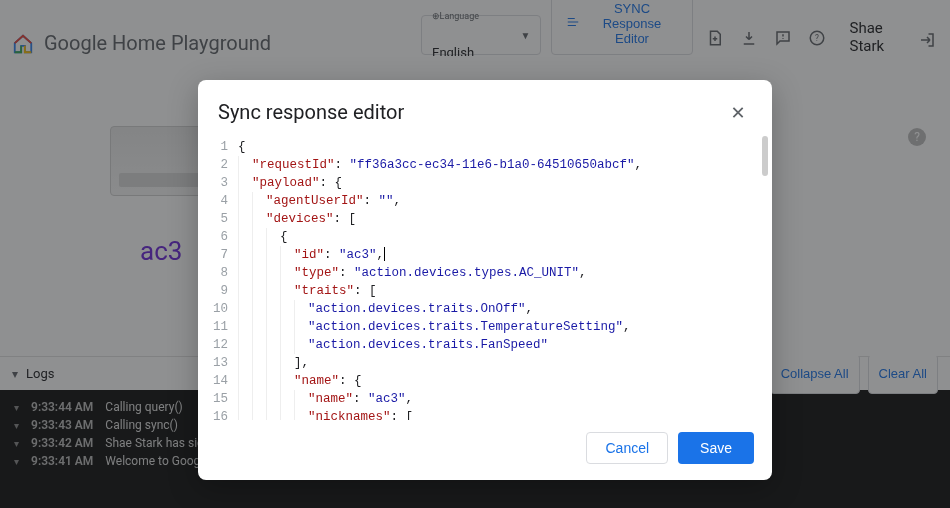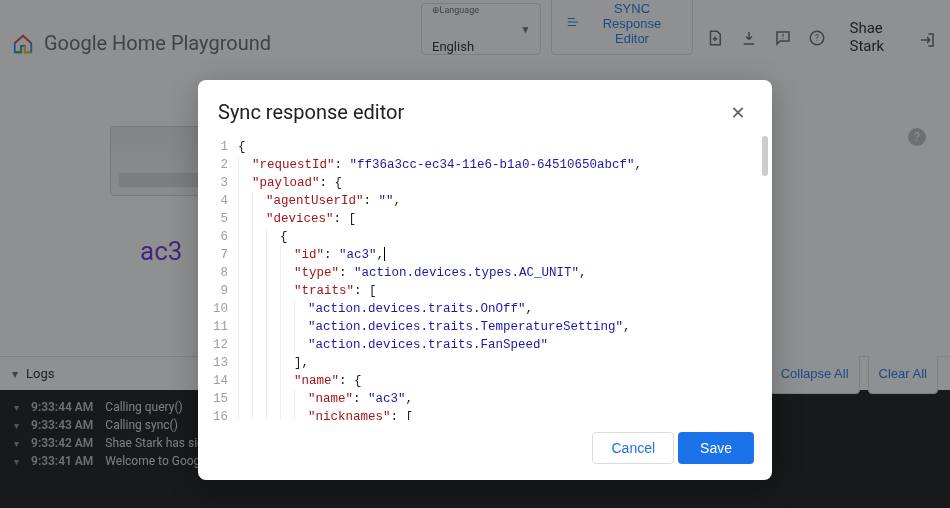--- a/index.html
+++ b/index.html
@@ -23,21 +23,21 @@
   .logo {
     width: 22px; height: 22px;
     display:flex;align-items:center;justify-content:center;
   }
   .app-title { font-size: 20px; color:#5f6368; font-weight:400; flex: 0 0 auto; }
   .lang-box {
     border: 1px solid #dadce0;
     border-radius: 4px;
     padding: 4px 10px;
     width: 160px;
-    height: 52px;
+    height: 40px;
     display:flex; flex-direction:column; justify-content:center;
     position: relative;
     color:#5f6368;
     background:#fff;
     margin-left: 140px;
   }
   .lang-box .label { font-size: 9px; color:#5f6368;}
   .lang-box .value { font-size: 13px; color:#202124;margin-top:24px; }
   .lang-box .arrow { position:absolute; right:10px; top:50%; transform:translateY(-50%); font-size:10px; color:#5f6368;}
   .sync-btn {
@@ -158,21 +158,21 @@
   }
   .gutter div{height:18px;}
   .code { flex:1; padding:2px 4px; position:relative; }
   .code .ln{height:18px; white-space:pre;}
   .indent{border-left:1px solid #eee;display:inline-block;width:14px;height:18px;vertical-align:top;}
   .p{color:#202124;}
   .k{color:#a31515;}
   .s{color:#1a1aa6;}
   .caret{display:inline-block;width:1px;height:14px;background:#000;vertical-align:middle;transform:translateY(-1px);}
   .modal-footer{
-    display:flex;justify-content:flex-end;gap:4px;padding:12px 18px 16px;
+    display:flex;justify-content:flex-end;gap:10px;padding:12px 18px 16px;
   }
   .btn-outline{
     border:1px solid #dadce0;border-radius:4px;background:#fff;color:#1a73e8;
     padding:7px 18px;font-size:14px;cursor:pointer;
   }
   .btn-primary{
     border:none;border-radius:4px;background:#1a73e8;color:#fff;
     padding:7px 22px;font-size:14px;cursor:pointer;
   }
 </style>

